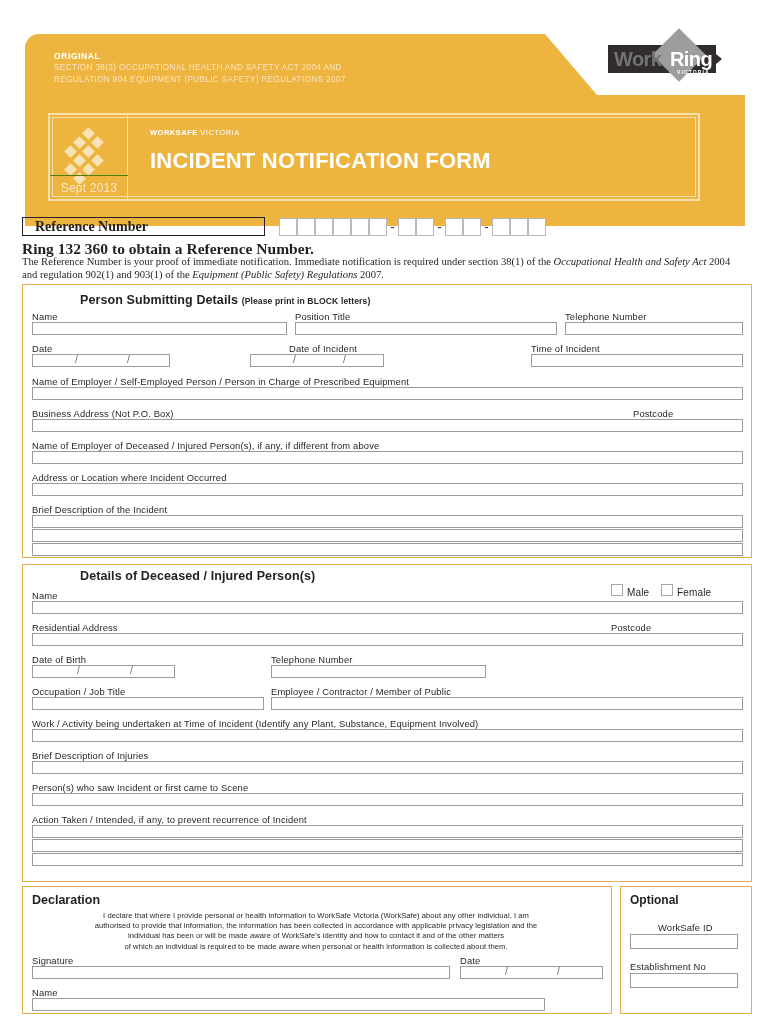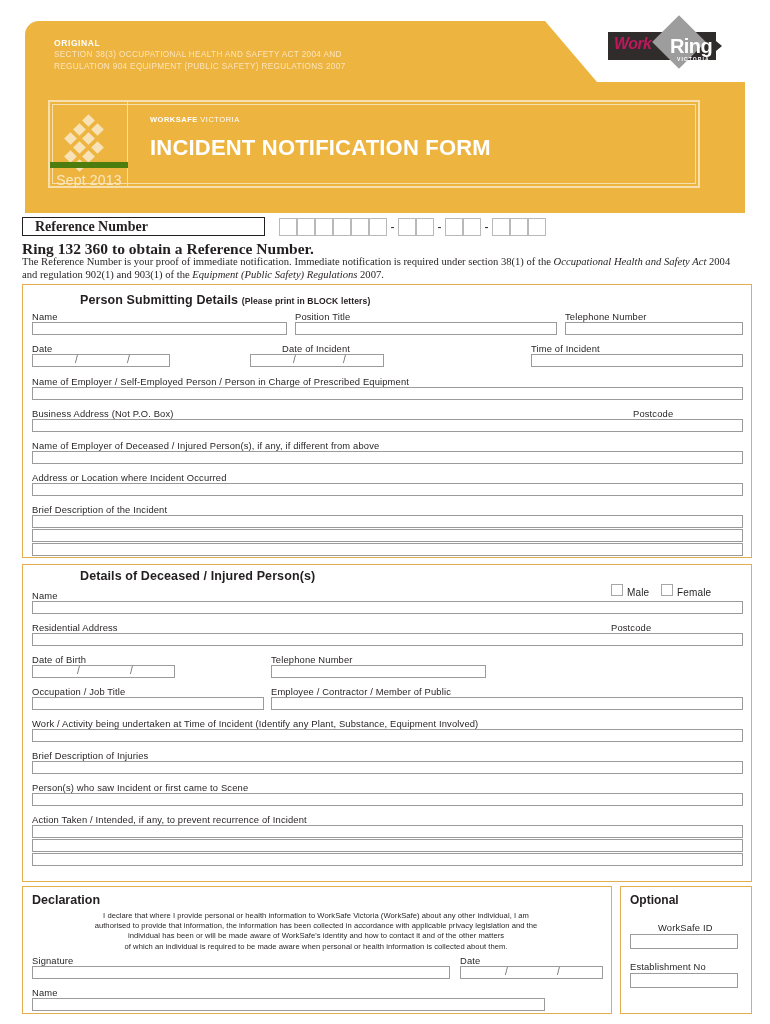--- a/index.html
+++ b/index.html
@@ -7,21 +7,21 @@
     width:770px;height:1024px;
     background:#ffffff;
     font-family:"Liberation Sans", sans-serif;
     color:#231f20;
     -webkit-font-smoothing:antialiased;
     overflow:hidden;
   }
   .page{position:relative;width:770px;height:1024px;}
 
   
-  .hdr-wrap{position:absolute;left:0;top:3px;width:752px;height:215px;}
+  .hdr-wrap{position:absolute;left:0;top:16px;width:752px;height:215px;}
   .hdr-shape{
     position:absolute;left:25px;top:18px;width:720px;height:192px;
     background:#eeb440;
     border-top-left-radius:14px;
     border-top-right-radius:10px;
     -webkit-clip-path:polygon(0 0, 520px 0, 572px 61px, 720px 61px, 720px 192px, 0 192px);
     clip-path:polygon(0 0, 520px 0, 572px 61px, 720px 61px, 720px 192px, 0 192px);
   }
   .hdr-legal{position:absolute;left:54px;top:35px;width:470px;color:#fdf0d4;}
   .hdr-legal .orig{
@@ -38,22 +38,22 @@
   }
   .logo-bar{
     position:absolute;left:6px;top:9px;width:108px;height:28px;background:#2f2c2b;
   }
   .logo-arrow{
     position:absolute;left:108px;top:13px;width:0;height:0;
     border-top:10px solid transparent;border-bottom:10px solid transparent;
     border-left:12px solid #2f2c2b;
   }
   .logo-work{
-    position:absolute;left:12px;top:12px;font-size:16px;font-weight:bold;
-    color:#be185d;letter-spacing:-.6px;z-index:4;font-style:italic;
+    position:absolute;left:12px;top:12px;font-size:20px;font-weight:bold;
+    color:#737373;letter-spacing:-.6px;z-index:4;
   }
   .logo-safe{
     position:absolute;left:68px;top:12px;font-size:20px;font-weight:bold;
     color:#ffffff;letter-spacing:-.6px;z-index:4;
   }
   .logo-vic{
     position:absolute;left:75px;top:33px;font-size:5px;font-weight:bold;
     letter-spacing:1.1px;color:#ffffff;z-index:4;
   }
 
@@ -67,22 +67,22 @@
     position:absolute;left:0;top:0;width:78px;height:100%;
     border-right:1px solid #f7dfae;box-sizing:border-box;
   }
   .diamonds{position:absolute;left:16px;top:14px;width:46px;height:50px;}
   .diamonds i{
     position:absolute;width:9px;height:9px;background:#f8e3b8;
     transform:rotate(45deg);display:block;
   }
   .tb-date{
     position:absolute;left:0;bottom:0;width:78px;height:24px;
-    border-top:6px solid #4d7c0f;box-sizing:border-box;
-    color:#f9e7c2;font-size:14px;text-align:center;line-height:24px;letter-spacing:.2px;
+    border-top:1px solid #4d7c0f;box-sizing:border-box;
+    color:#f9e7c2;font-size:12px;text-align:center;line-height:24px;letter-spacing:.2px;
   }
   .tb-right{position:absolute;left:78px;top:0;right:0;bottom:0;}
   .tb-kicker{
     position:absolute;left:22px;top:13px;font-size:7.5px;color:#ffffff;letter-spacing:.5px;
   }
   .tb-kicker b{font-weight:bold;}
   .tb-kicker span{font-weight:normal;}
   .tb-title{
     position:absolute;left:22px;top:33px;font-size:22px;font-weight:bold;
     color:#ffffff;letter-spacing:.2px;
@@ -231,21 +231,21 @@
 
     <div class="lbl" style="left:542px;top:26px;">Telephone Number</div>
     <div class="fld" style="left:542px;top:37px;width:178px;"></div>
 
     <div class="lbl" style="left:9px;top:58px;">Date</div>
     <div class="datefld" style="left:9px;top:69px;width:138px;">
       <span style="left:42px;">/</span>
       <span style="left:94px;">/</span>
     </div>
 
-    <div class="lbl" style="left:227px;top:58px;padding-left:32px;">Date of Incident</div>
+    <div class="lbl" style="left:234px;top:58px;padding-left:32px;">Date of Incident</div>
     <div class="datefld" style="left:227px;top:69px;width:134px;">
       <span style="left:42px;">/</span>
       <span style="left:92px;">/</span>
     </div>
 
     <div class="lbl" style="left:508px;top:58px;">Time of Incident</div>
     <div class="fld" style="left:508px;top:69px;width:212px;"></div>
 
     <div class="lbl" style="left:9px;top:91px;">Name of Employer / Self-Employed Person / Person in Charge of Prescribed Equipment</div>
     <div class="fld" style="left:9px;top:102px;width:711px;"></div>

